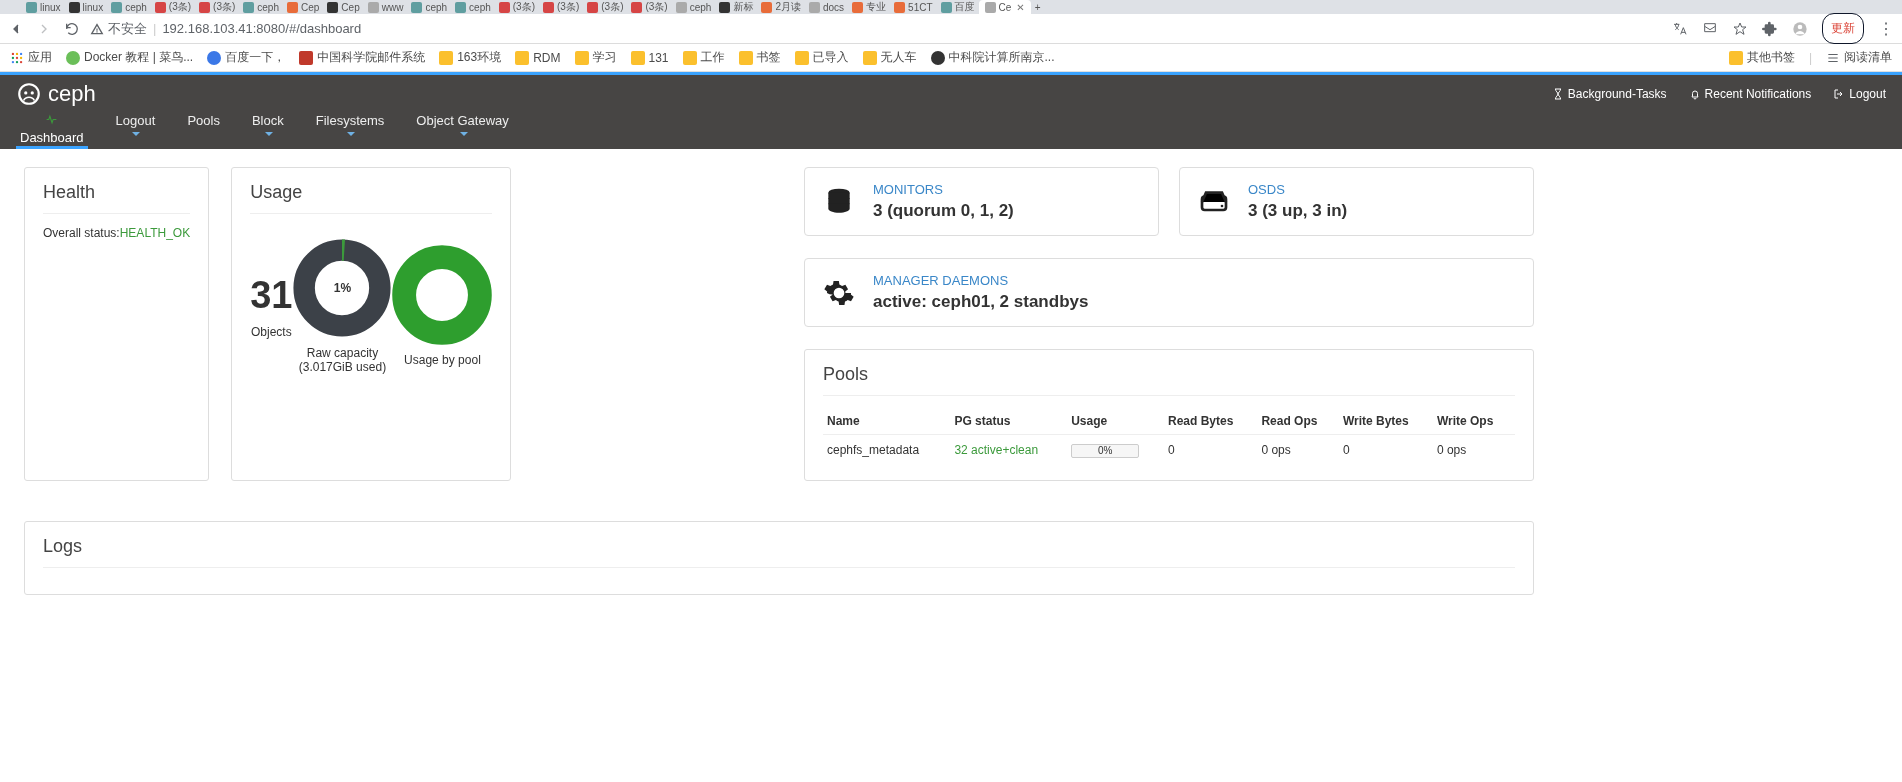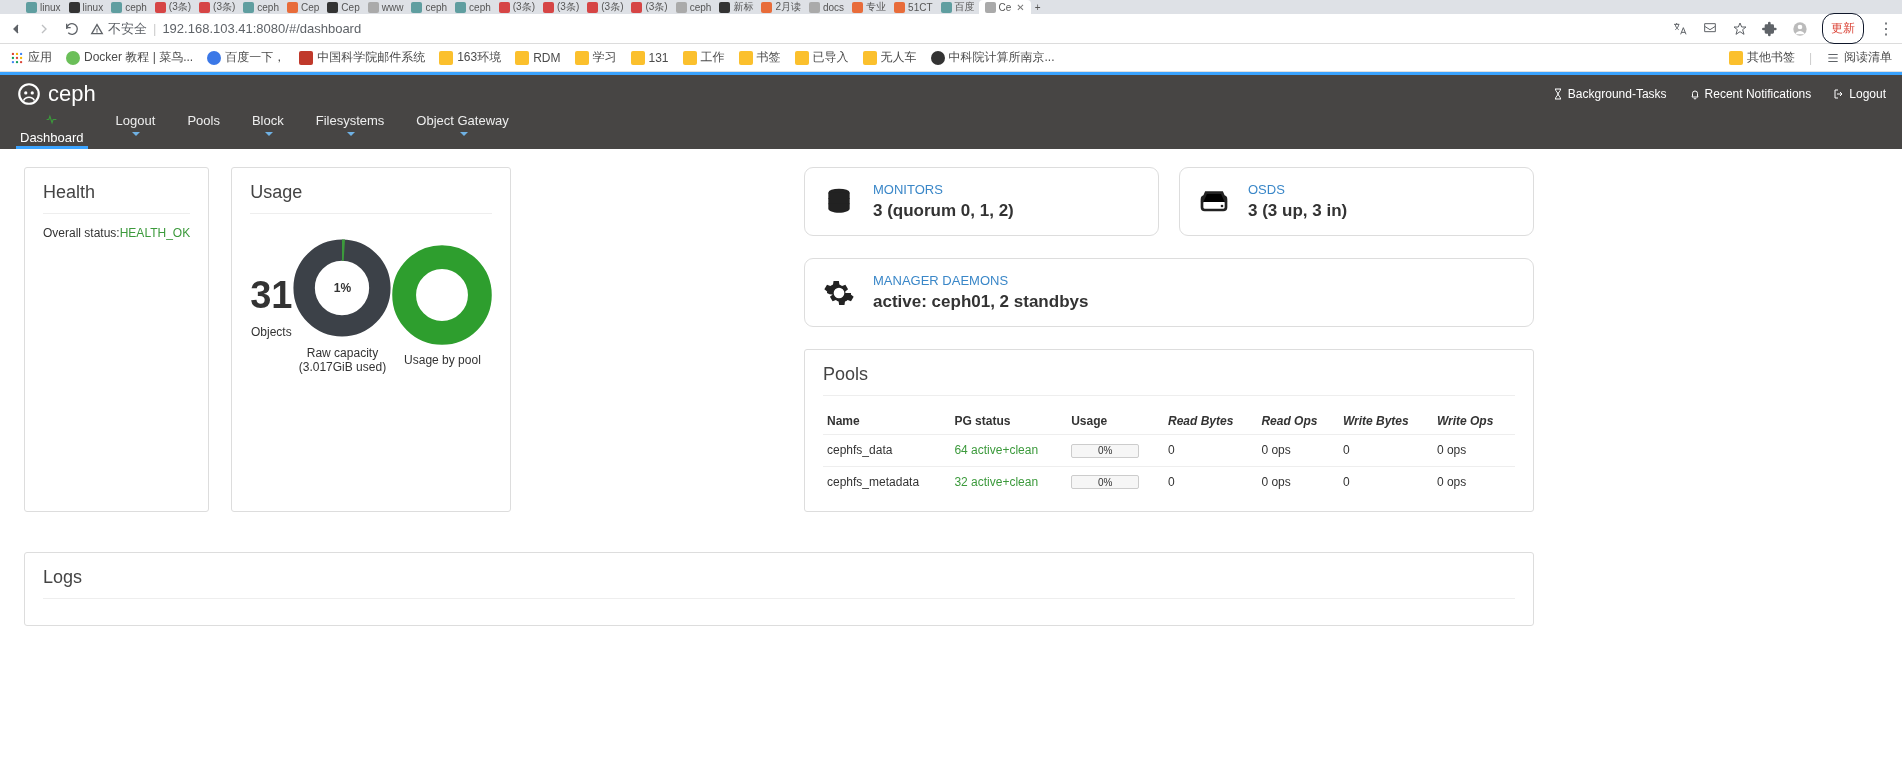--- a/index.html
+++ b/index.html
@@ -53,37 +53,37 @@
 .col-right { width: 730px; display: flex; flex-direction: column; gap: 22px; }
 
 .card { border: 1px solid #ddd; border-radius: 3px; padding: 14px 18px; }
 .card h3 { font-size: 18px; font-weight: 400; color: #444; margin-bottom: 10px; }
 .card hr { border: none; border-top: 1px solid #eee; margin-bottom: 12px; }
 
 .health-status { font-size: 12px; }
 .health-status .ok { color: #3c9a3c; }
 
 .stat-grid { display: flex; gap: 20px; }
-.stat-card { flex: 1; border: 1px solid #ddd; border-radius: 9px; padding: 14px 18px; display: flex; align-items: center; gap: 18px; }
+.stat-card { flex: 1; border: 1px solid #ddd; border-radius: 4px; padding: 14px 18px; display: flex; align-items: center; gap: 18px; }
 .stat-icon { width: 32px; height: 32px; color: #333; }
 .stat-text .label { color: #3a87c8; font-size: 13px; margin-bottom: 4px; }
 .stat-text .value { font-size: 17px; font-weight: 600; color: #333; }
 
 .usage-body { display: flex; justify-content: space-around; align-items: center; padding: 12px 0; }
 .usage-item { text-align: center; }
 .usage-big { font-size: 38px; font-weight: 600; }
 .usage-label { font-size: 12px; margin-top: 8px; color: #333; }
 .usage-sublabel { font-size: 12px; color: #333; }
 
 .donut { position: relative; width: 100px; height: 100px; margin: 0 auto; }
 .donut-center { position: absolute; top: 50%; left: 50%; transform: translate(-50%,-50%); font-size: 12px; font-weight: 600; }
 
 .pools-table { width: 100%; border-collapse: collapse; font-size: 12px; }
 .pools-table th { text-align: left; font-weight: 600; padding: 6px 4px; color: #333; }
-.pools-table th.rt { text-align: left; font-style: italic; }
+.pools-table th.rt { text-align: left; }
 .pools-table td { padding: 8px 4px; border-top: 1px solid #eee; }
 .pg-green { color: #3c9a3c; }
 .usage-bar { width: 68px; height: 14px; border: 1px solid #ccc; background: #f6f6f6; display: inline-flex; align-items: center; justify-content: center; font-size: 10px; border-radius: 2px; }
 
 .logs-card { width: 1510px; }
 
 svg { display: block; }
 </style>
 </head>
 <body>
@@ -462,29 +462,20 @@
             <th>PG status</th>
             <th>Usage</th>
             <th class="rt">Read Bytes</th>
             <th class="rt">Read Ops</th>
             <th class="rt">Write Bytes</th>
             <th class="rt">Write Ops</th>
           </tr>
         </thead>
         <tbody>
           <tr>
-            <td>cephfs_data</td>
-            <td class="pg-green">64 active+clean</td>
-            <td><span class="usage-bar">0%</span></td>
-            <td>0</td>
-            <td>0 ops</td>
-            <td>0</td>
-            <td>0 ops</td>
-          </tr>
-          <tr>
             <td>cephfs_metadata</td>
             <td class="pg-green">32 active+clean</td>
             <td><span class="usage-bar">0%</span></td>
             <td>0</td>
             <td>0 ops</td>
             <td>0</td>
             <td>0 ops</td>
           </tr>
         </tbody>
       </table>

